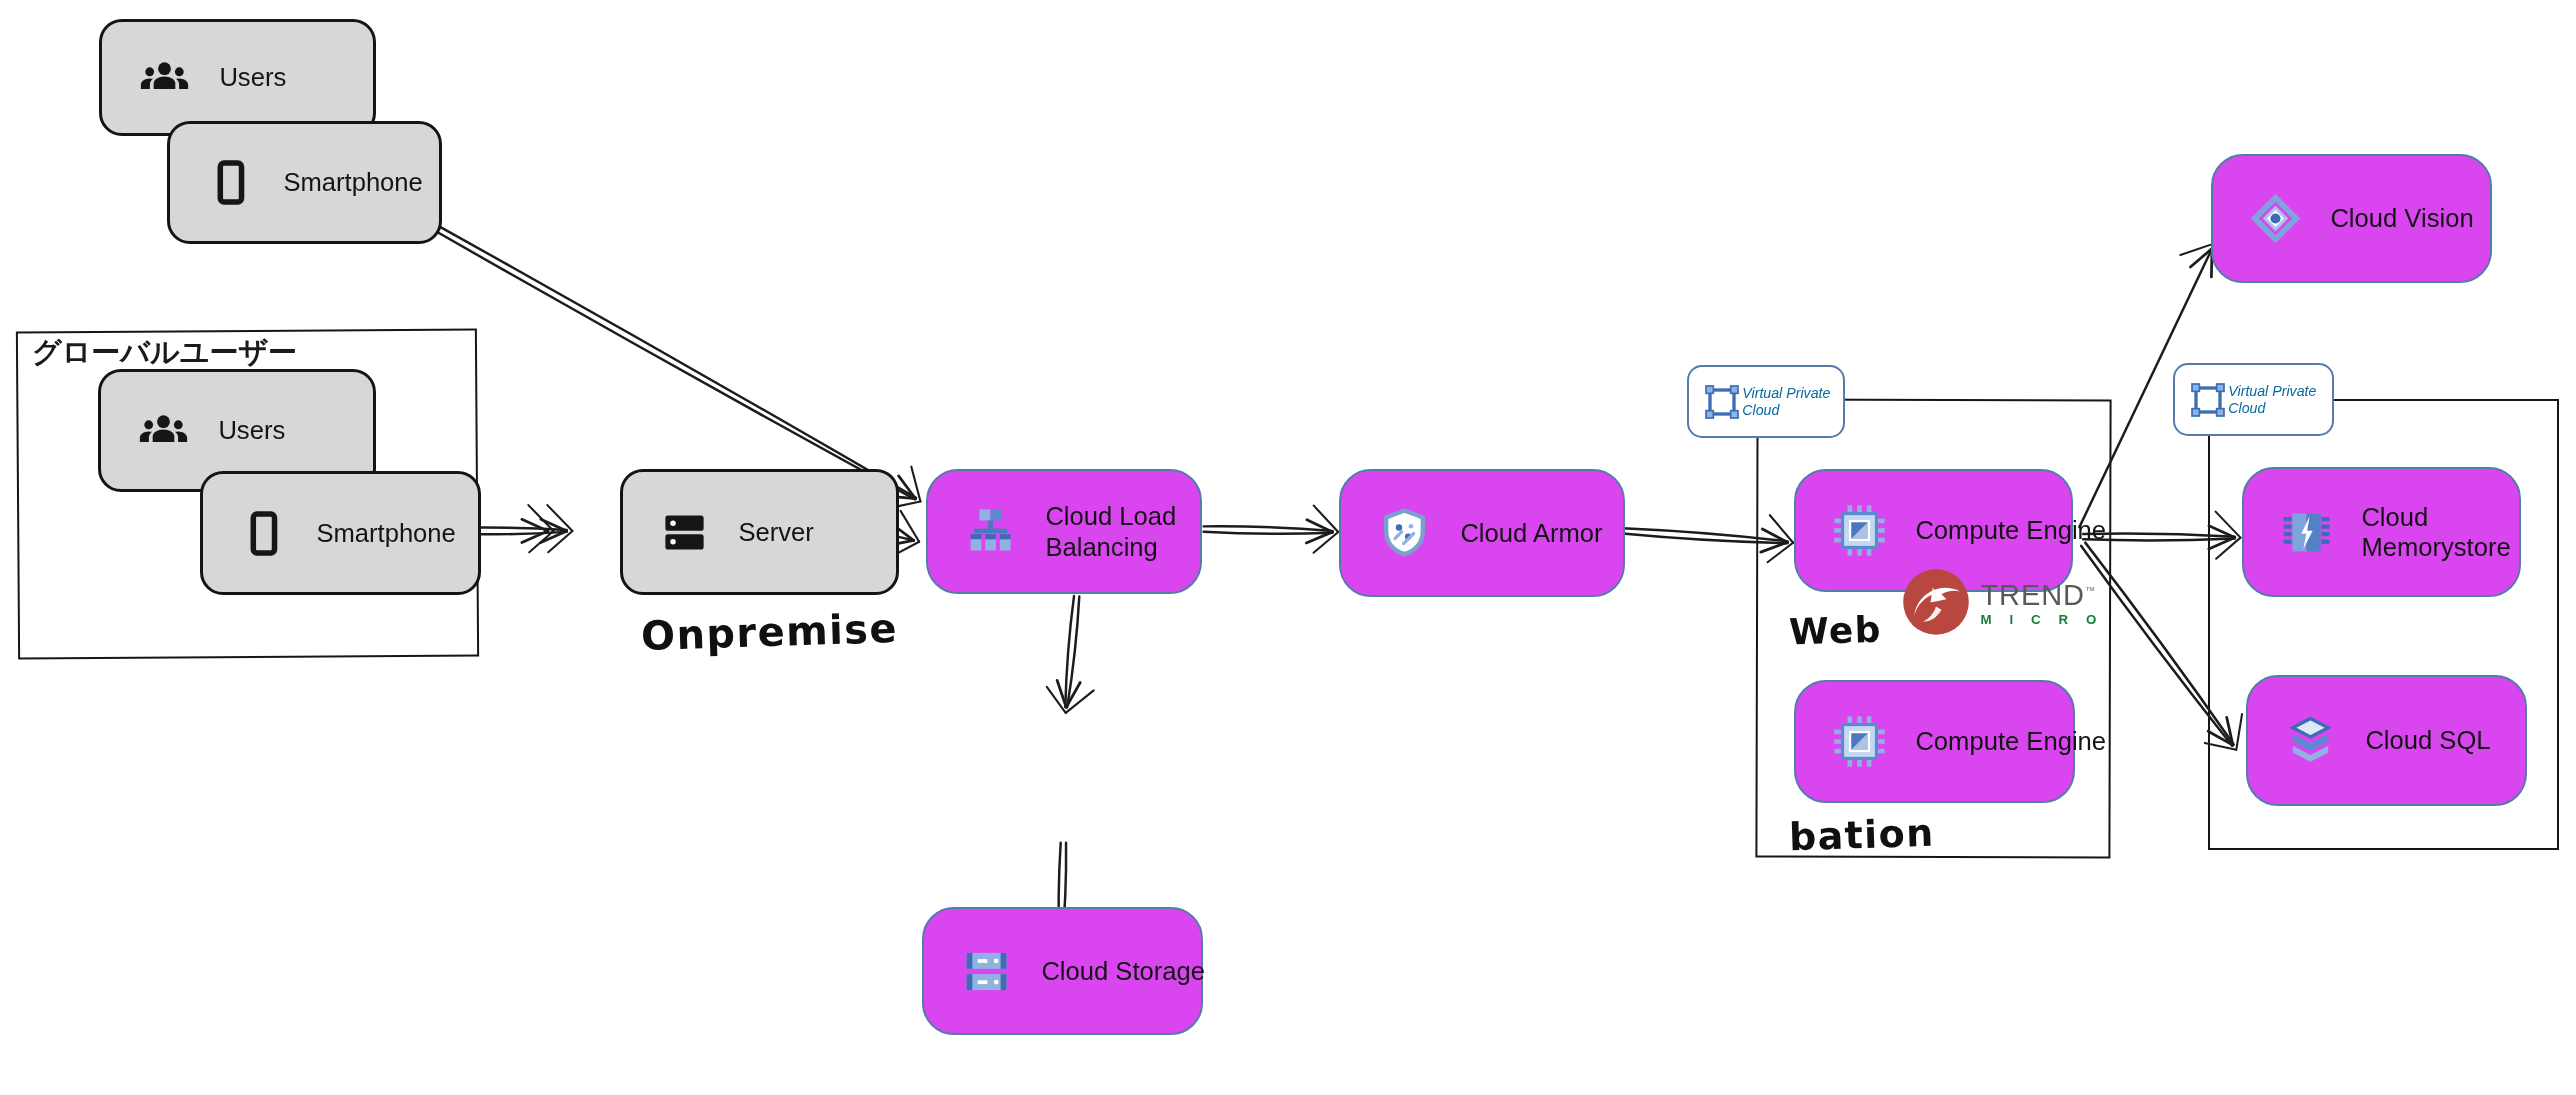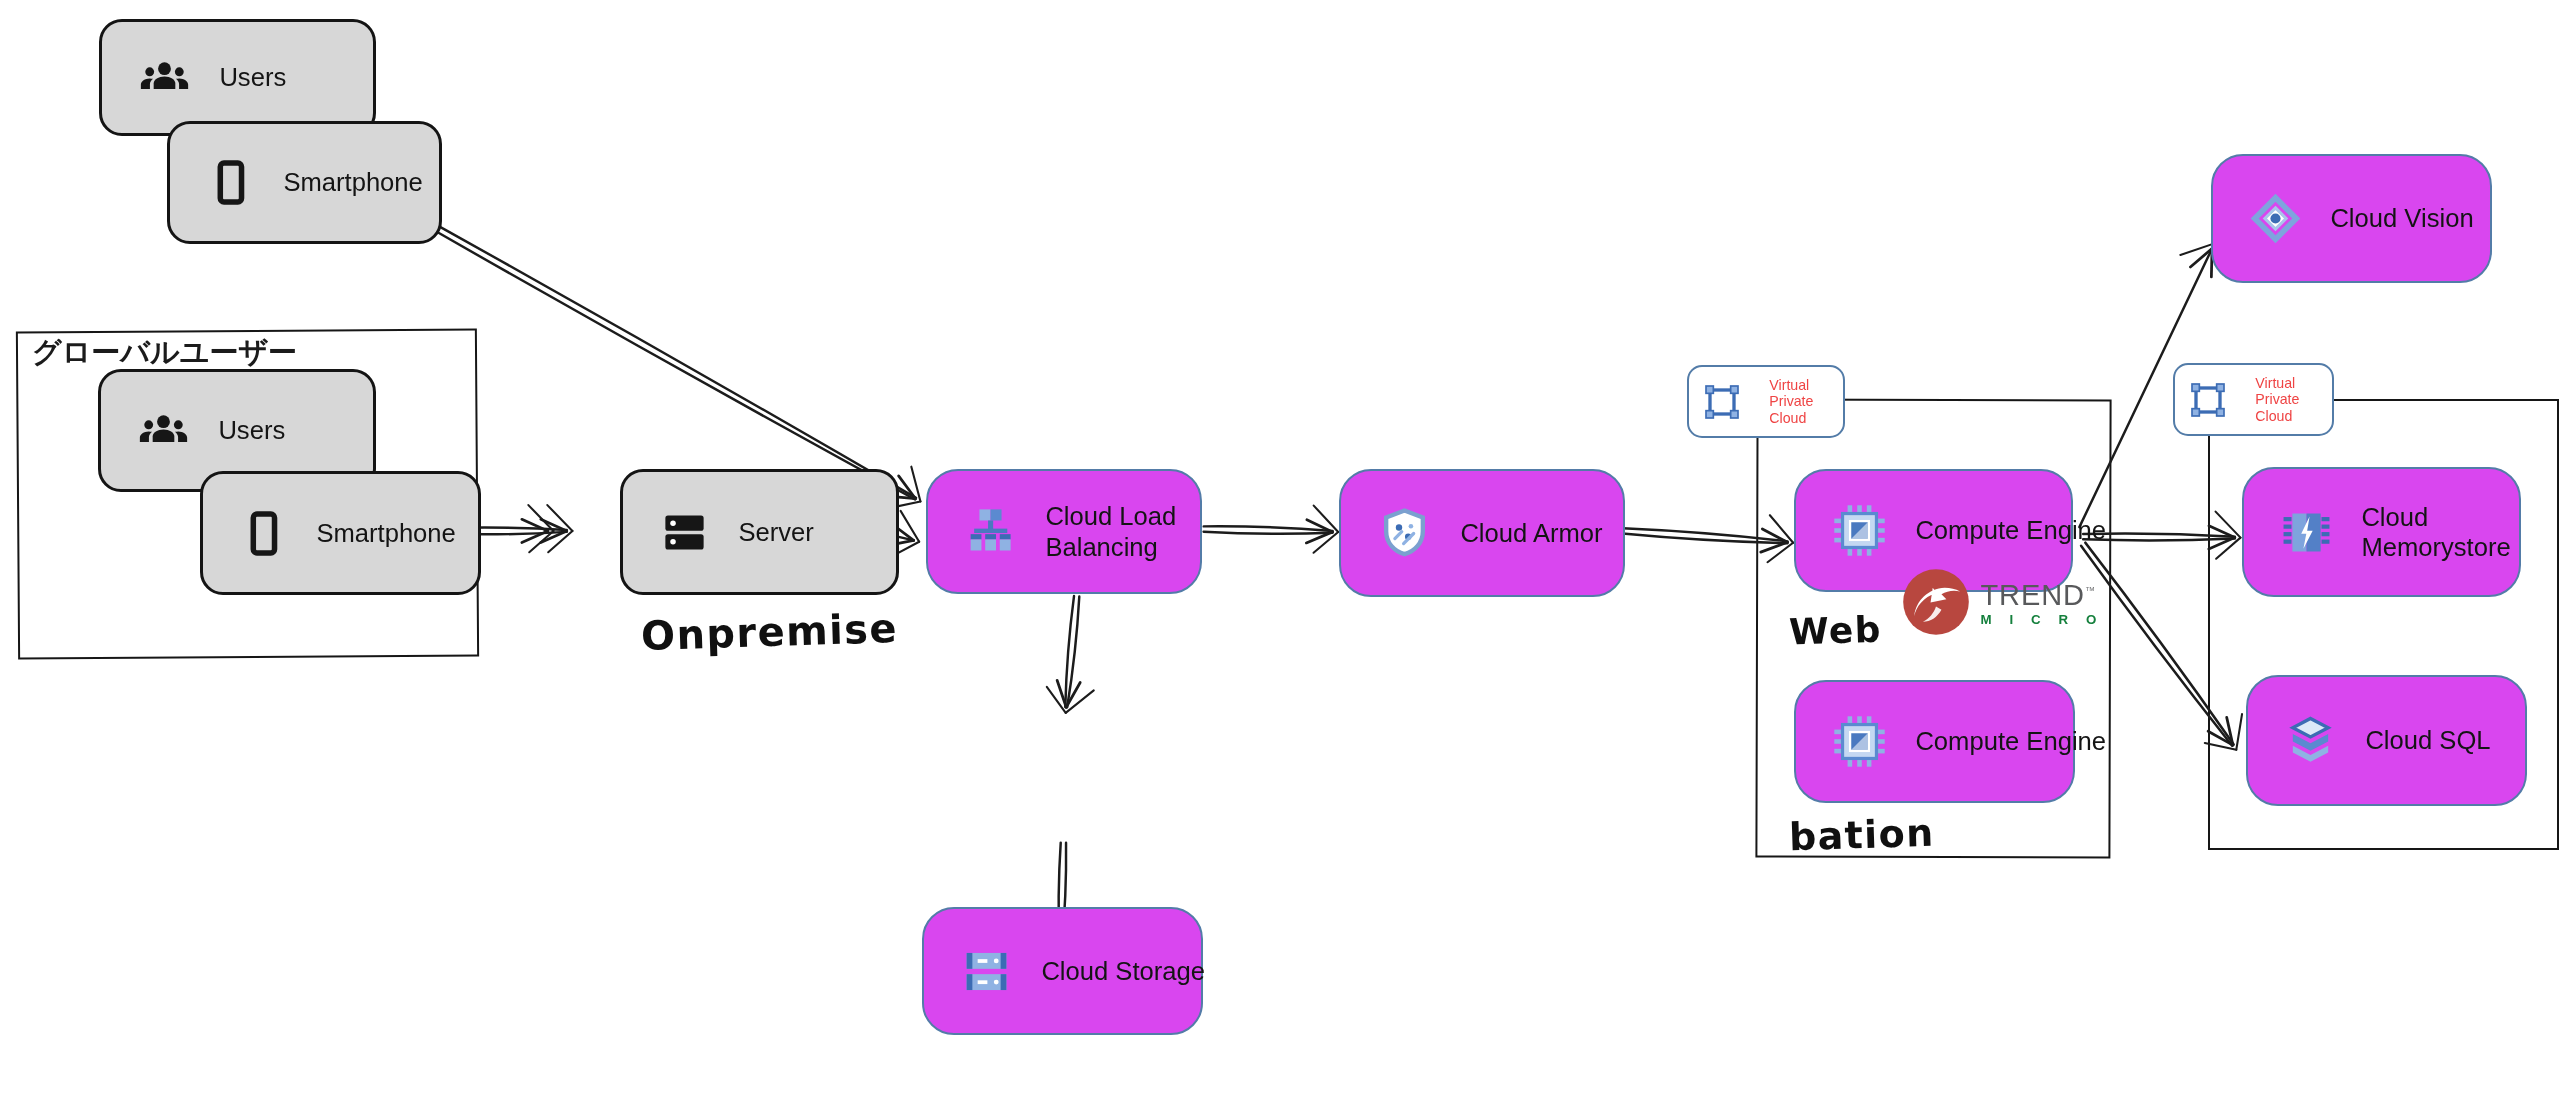--- a/index.html
+++ b/index.html
@@ -13,21 +13,21 @@
   .node{position:absolute;display:flex;align-items:center;box-sizing:border-box;z-index:3;}
   .gray{background:#d7d7d7;border:3.3px solid #141414;border-radius:23px;margin-left:44px;}
   .blue{background:#d946ef;border:2.8px solid #537ca8;border-radius:32px;}
   .nicon{flex:0 0 auto;margin-left:36px;display:flex;}
   .nlabel{margin-left:28.4px;font-size:25.6px;line-height:1.18;color:#141414;white-space:nowrap;}
   .wrap{white-space:normal;max-width:175px;}
 
   
   .vpc{position:absolute;display:flex;align-items:center;background:#fff;border:2.8px solid #537ca8;
        border-radius:15px;z-index:4;box-sizing:border-box;}
-  .vpc-label{margin-left:27px;font-size:14.2px;line-height:1.15;color:#ef4444;max-width:99px;}
+  .vpc-label{margin-left:0;font-size:14.2px;line-height:1.15;color:#0369a1;max-width:99px;font-style:italic;}
 
   
   .hand{position:absolute;font-family:"DejaVu Sans",sans-serif;font-weight:700;color:#101010;
         z-index:4;letter-spacing:1.4px;transform:rotate(-1.8deg);white-space:nowrap;}
 
   
   .jp{position:absolute;left:32px;top:333px;font-weight:600;font-size:29px;color:#1b1b1b;z-index:2;white-space:nowrap;}
 
   
   .trend{position:absolute;left:1901px;top:567px;display:flex;align-items:center;z-index:6;}

